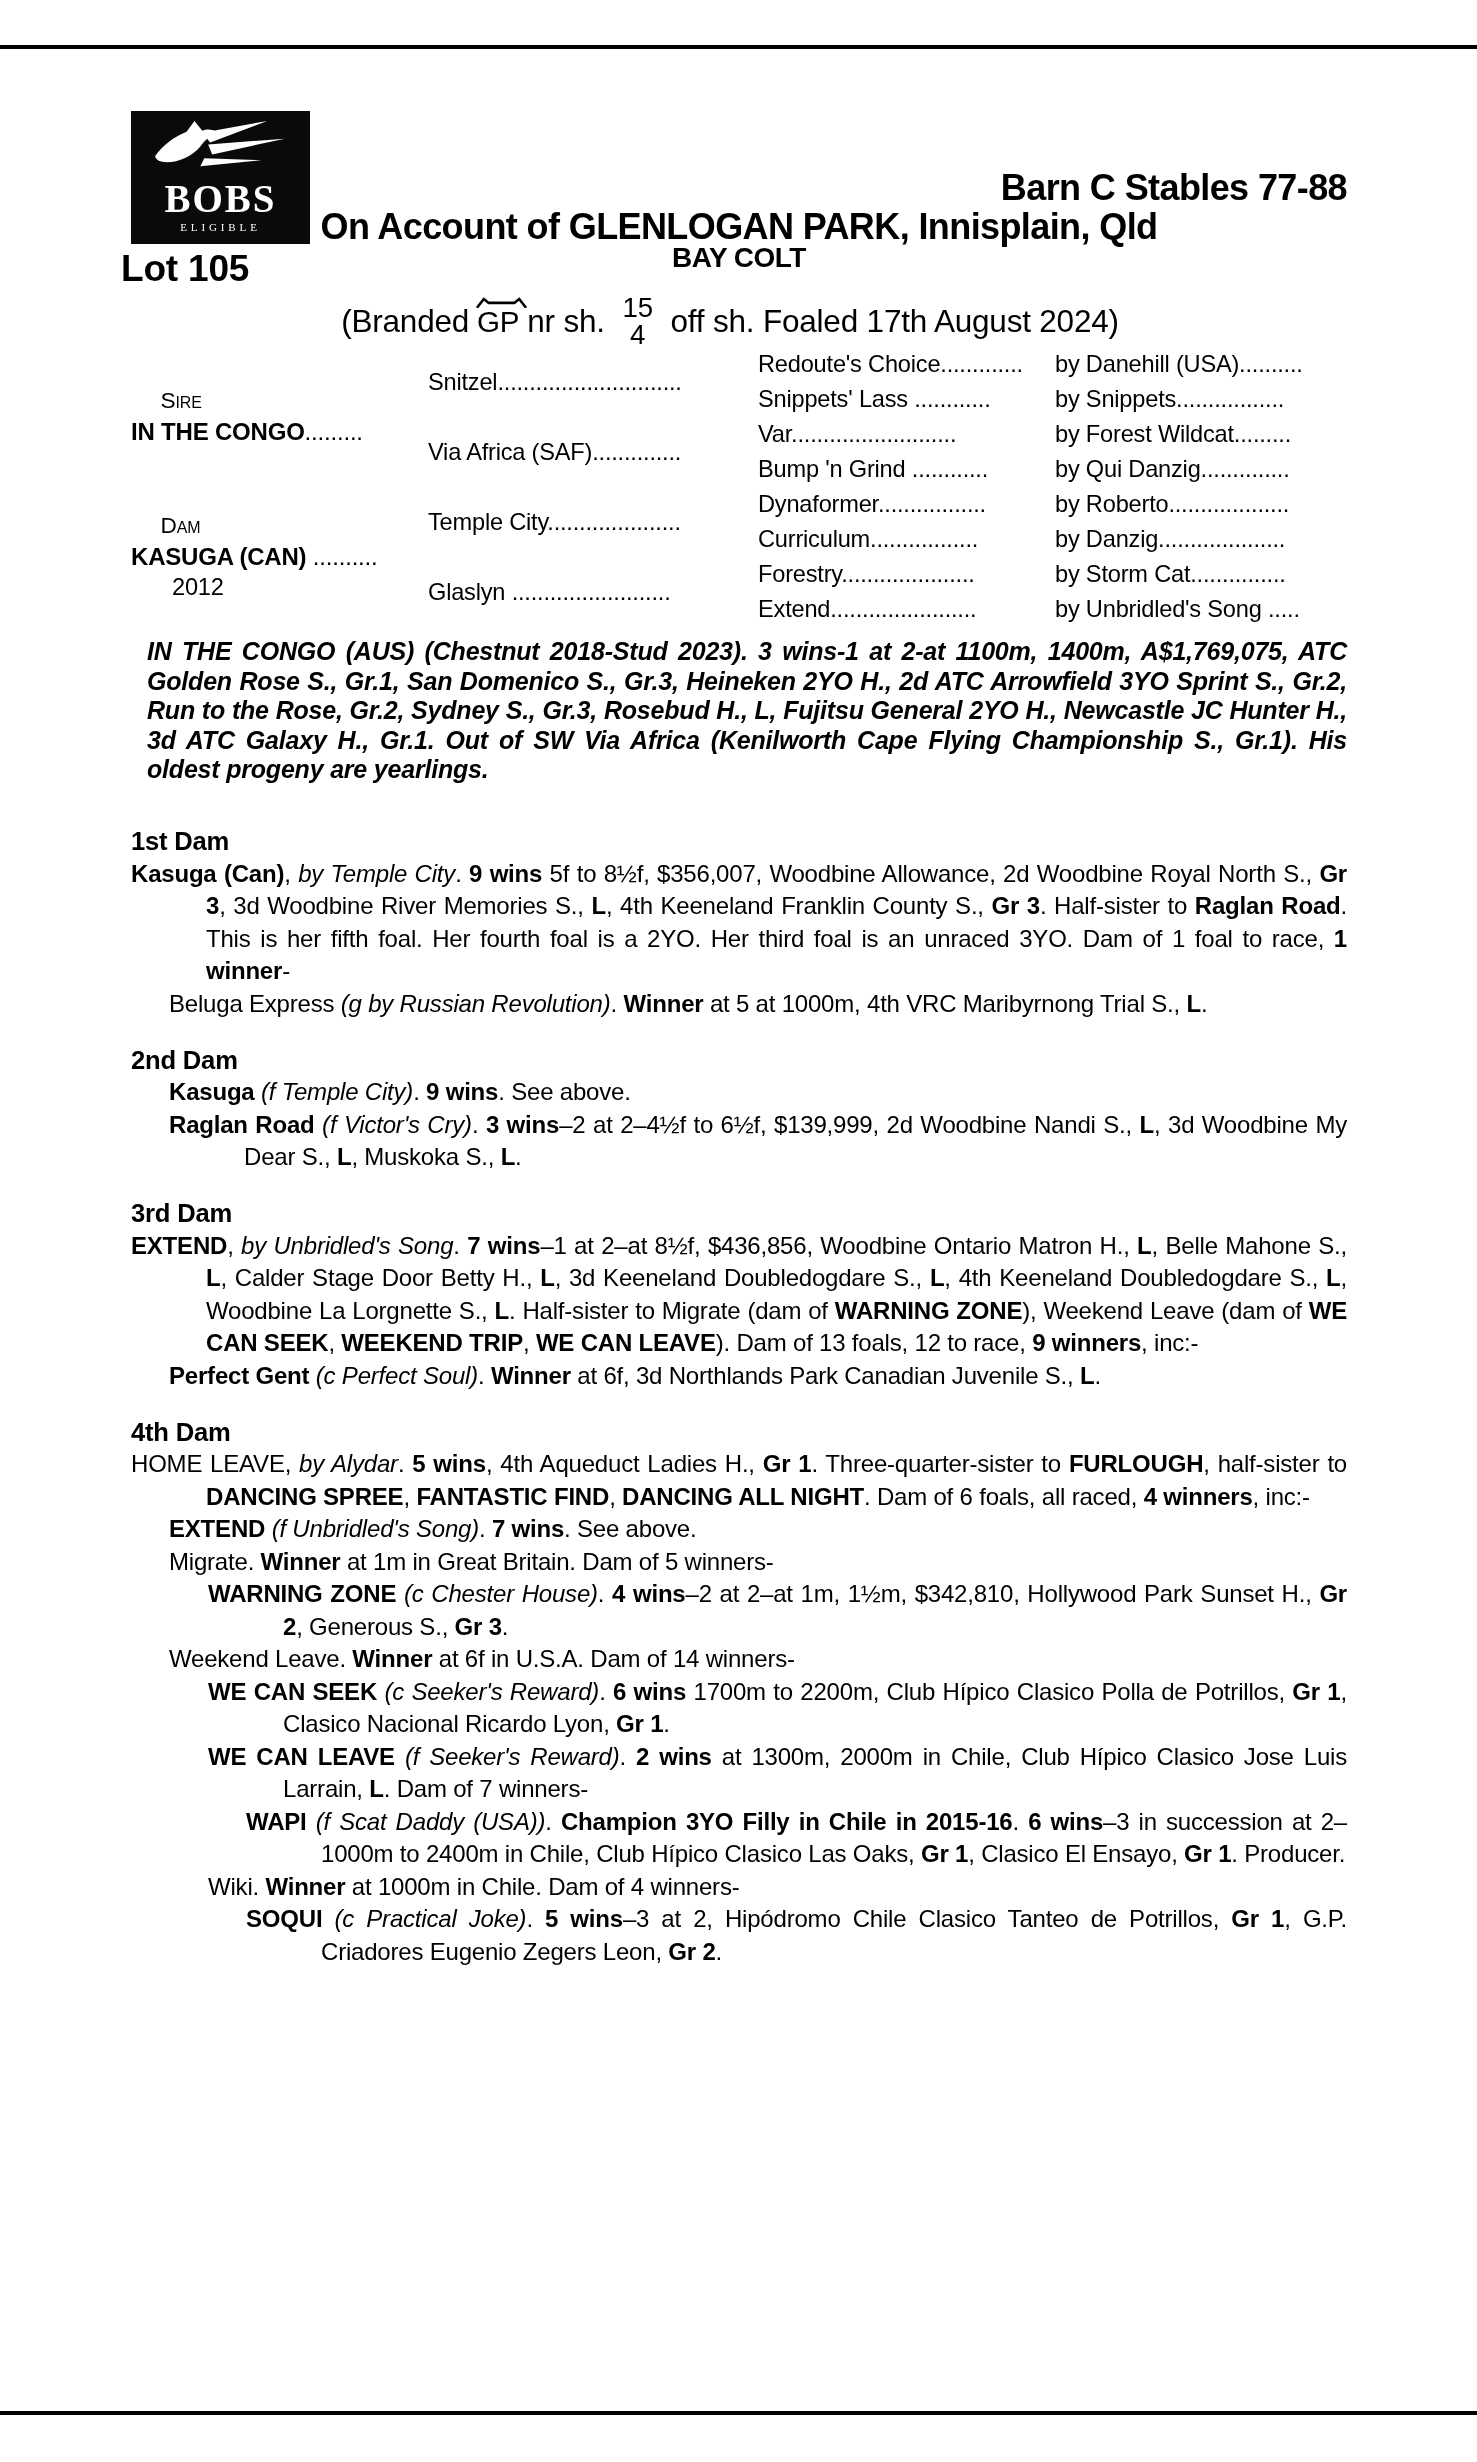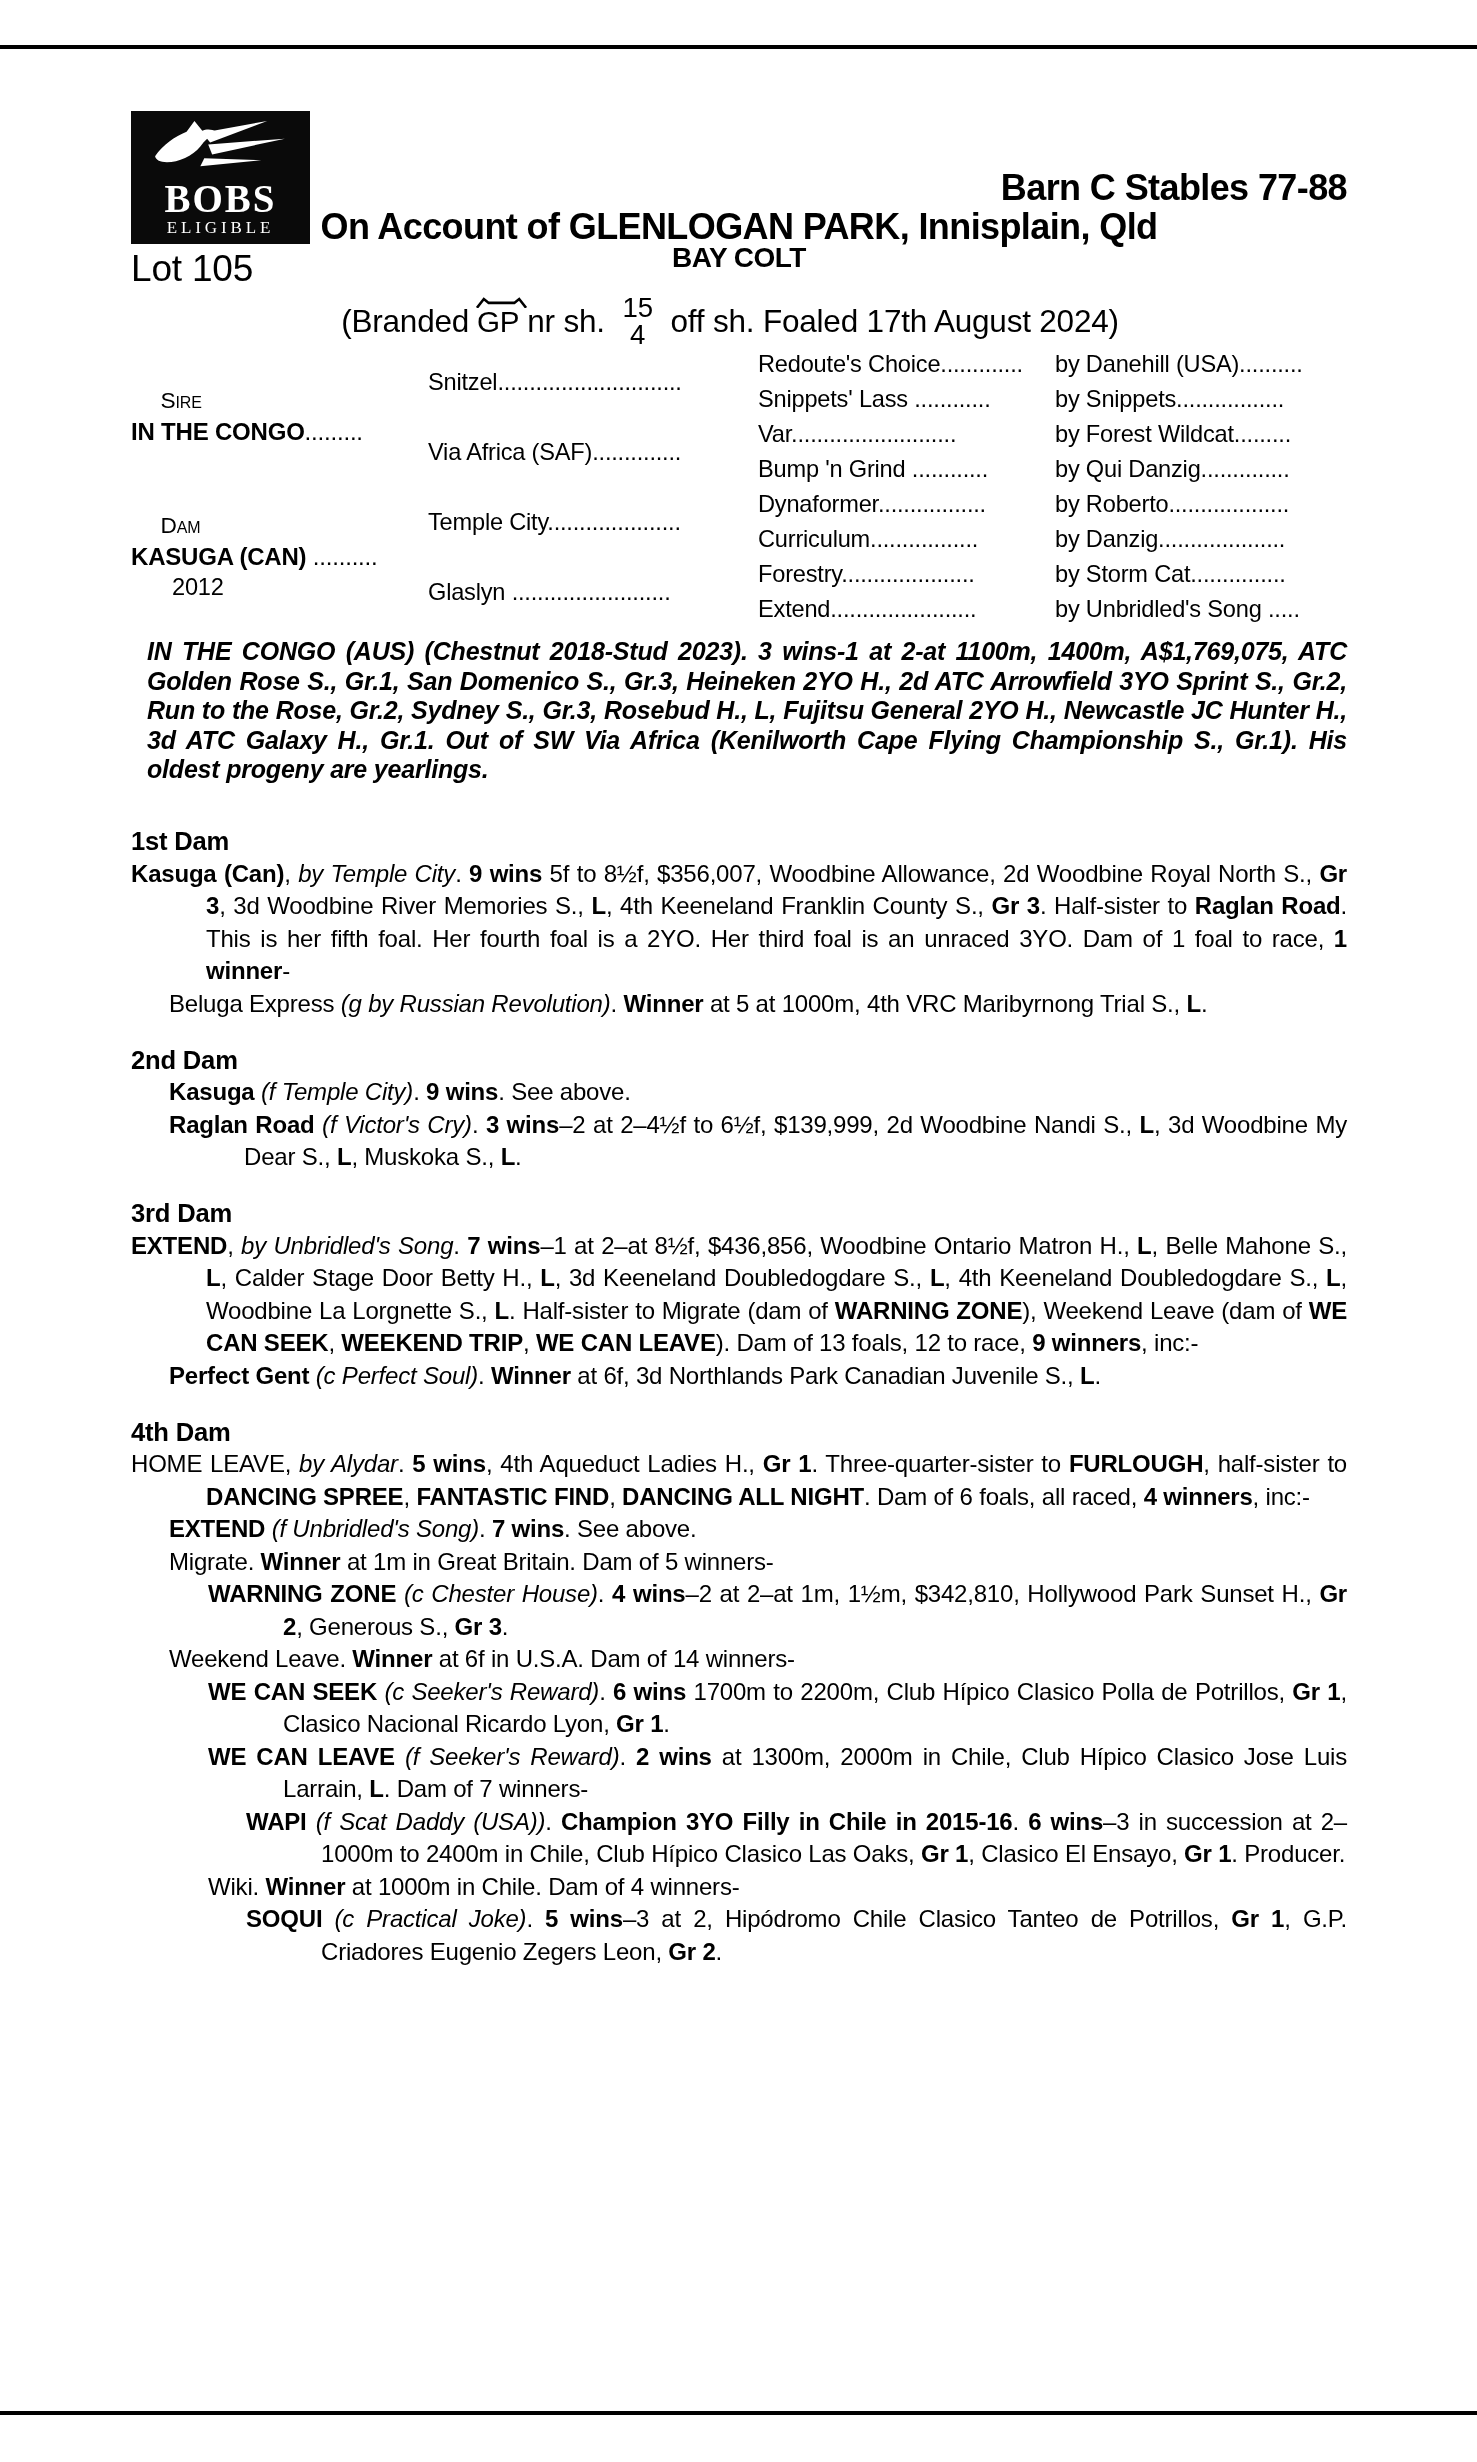--- a/index.html
+++ b/index.html
@@ -14,24 +14,24 @@
   .rule-bottom { top:2411px; }
 
   
   .logo {
     position:absolute; left:131px; top:111px; width:179px; height:133px;
     background:#0a0a0a; color:#fff; display:flex; flex-direction:column;
     align-items:center; justify-content:flex-end; padding-bottom:5.9px;
   }
   .logo .head-svg { position:absolute; top:5.9px; left:9.9px; width:160px; height:61px; }
   .logo .bobs { font-family:"Liberation Serif", serif; font-weight:bold; font-size:39px; letter-spacing:2px; line-height:39px; }
-  .logo .eligible { font-family:"Liberation Serif", serif; font-size:17px; letter-spacing:3.9px; line-height:19.7px; }
+  .logo .eligible { font-family:"Liberation Serif", serif; font-size:11px; letter-spacing:3.9px; line-height:19.7px; }
   .barn  { position:absolute; right:131px; top:167px; font-weight:bold; font-size:36px; letter-spacing:-0.6px; }
   .account { position:absolute; left:0; top:206px; width:1478px; text-align:center; font-weight:bold; font-size:36px; letter-spacing:-0.6px; }
-  .lot { position:absolute; left:131px; top:248px; font-weight:normal; font-size:37px; }
+  .lot { position:absolute; left:121px; top:248px; font-weight:bold; font-size:37px; }
   .title { position:absolute; left:0; top:242px; width:1478px; text-align:center; font-weight:bold; font-size:28px; letter-spacing:-0.5px; }
   .branded {
     position:absolute; left:0; top:291px; width:1460px; height:61px;
     display:flex; align-items:center; justify-content:center; font-size:31.5px;
   }
   .brand-mark { position:relative; display:inline-block; margin:0 7.9px; font-size:29.6px; }
   .brand-mark svg { position:absolute; left:-3px; top:-8.9px; }
   .fraction { display:inline-flex; flex-direction:column; align-items:center; margin:0 17.7px; font-size:27.6px; line-height:26.6px; }
 
   

